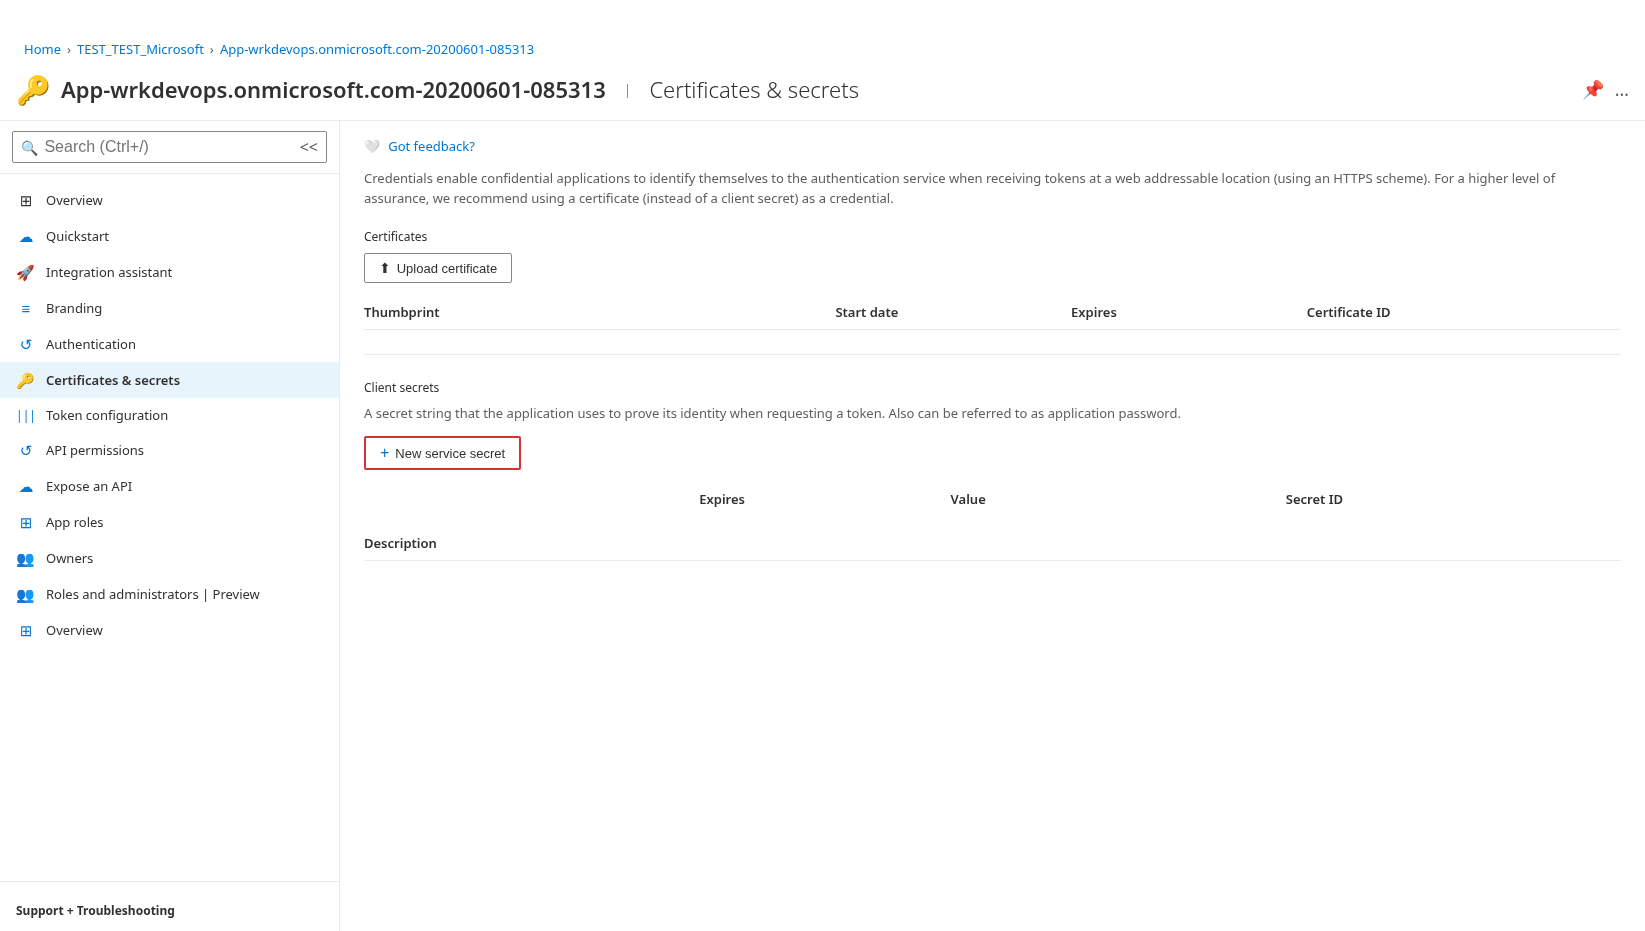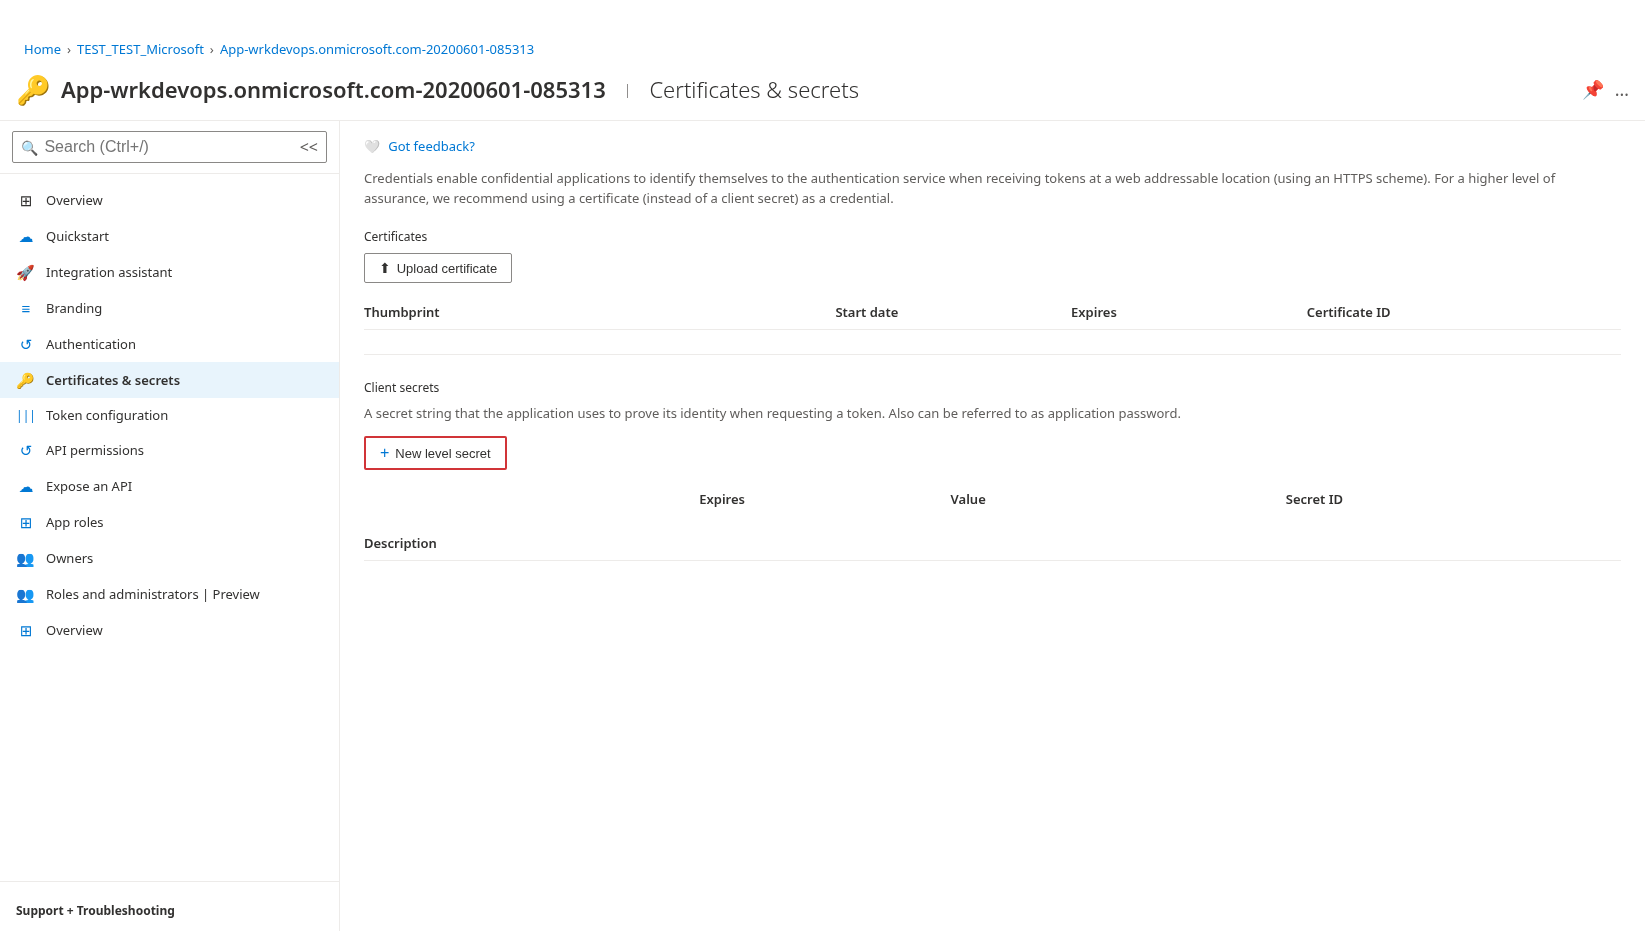--- a/index.html
+++ b/index.html
@@ -192,21 +192,21 @@
     </div>
 
     <hr class="divider">
 
     
     <h2 class="section-title">Client secrets</h2>
     <p class="section-desc">A secret string that the application uses to prove its identity when requesting a token. Also can be referred to as application password.</p>
 
     <button class="btn highlighted">
       <span class="plus-icon">+</span>
-      <span>New level secret</span>
+      <span>New service secret</span>
     </button>
 
     <div class="table-section">
       <div class="table-header">
         <span class="col-description">Description</span>
         <span class="col-exp">Expires</span>
         <span class="col-value">Value</span>
         <span class="col-secretid">Secret ID</span>
       </div>
     </div>

